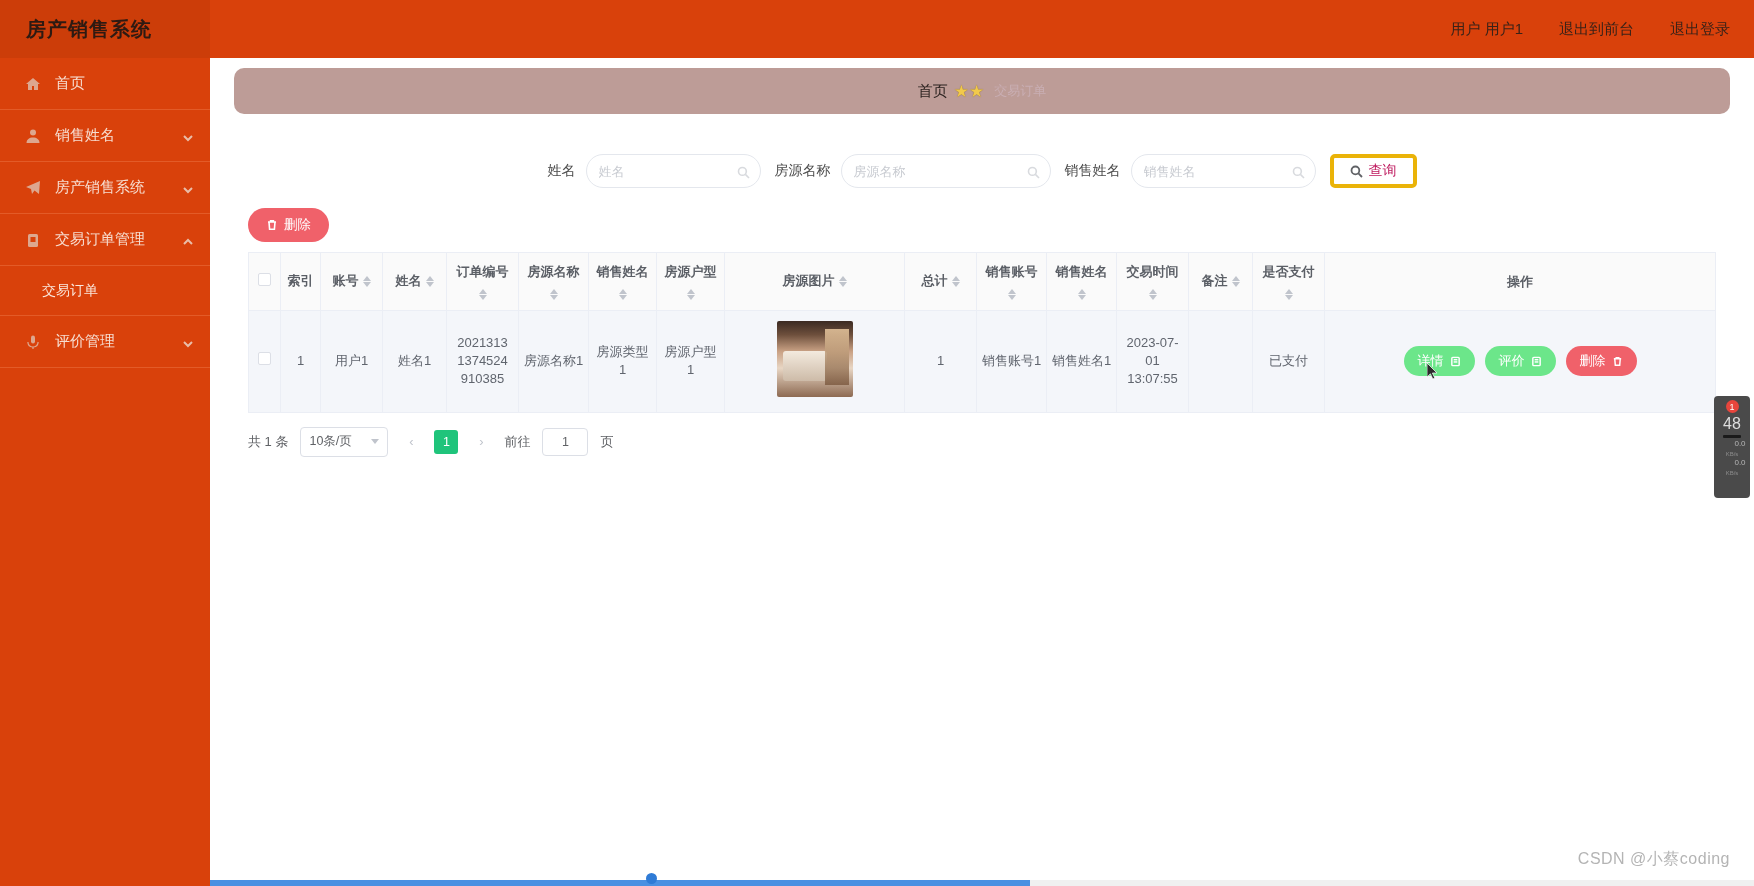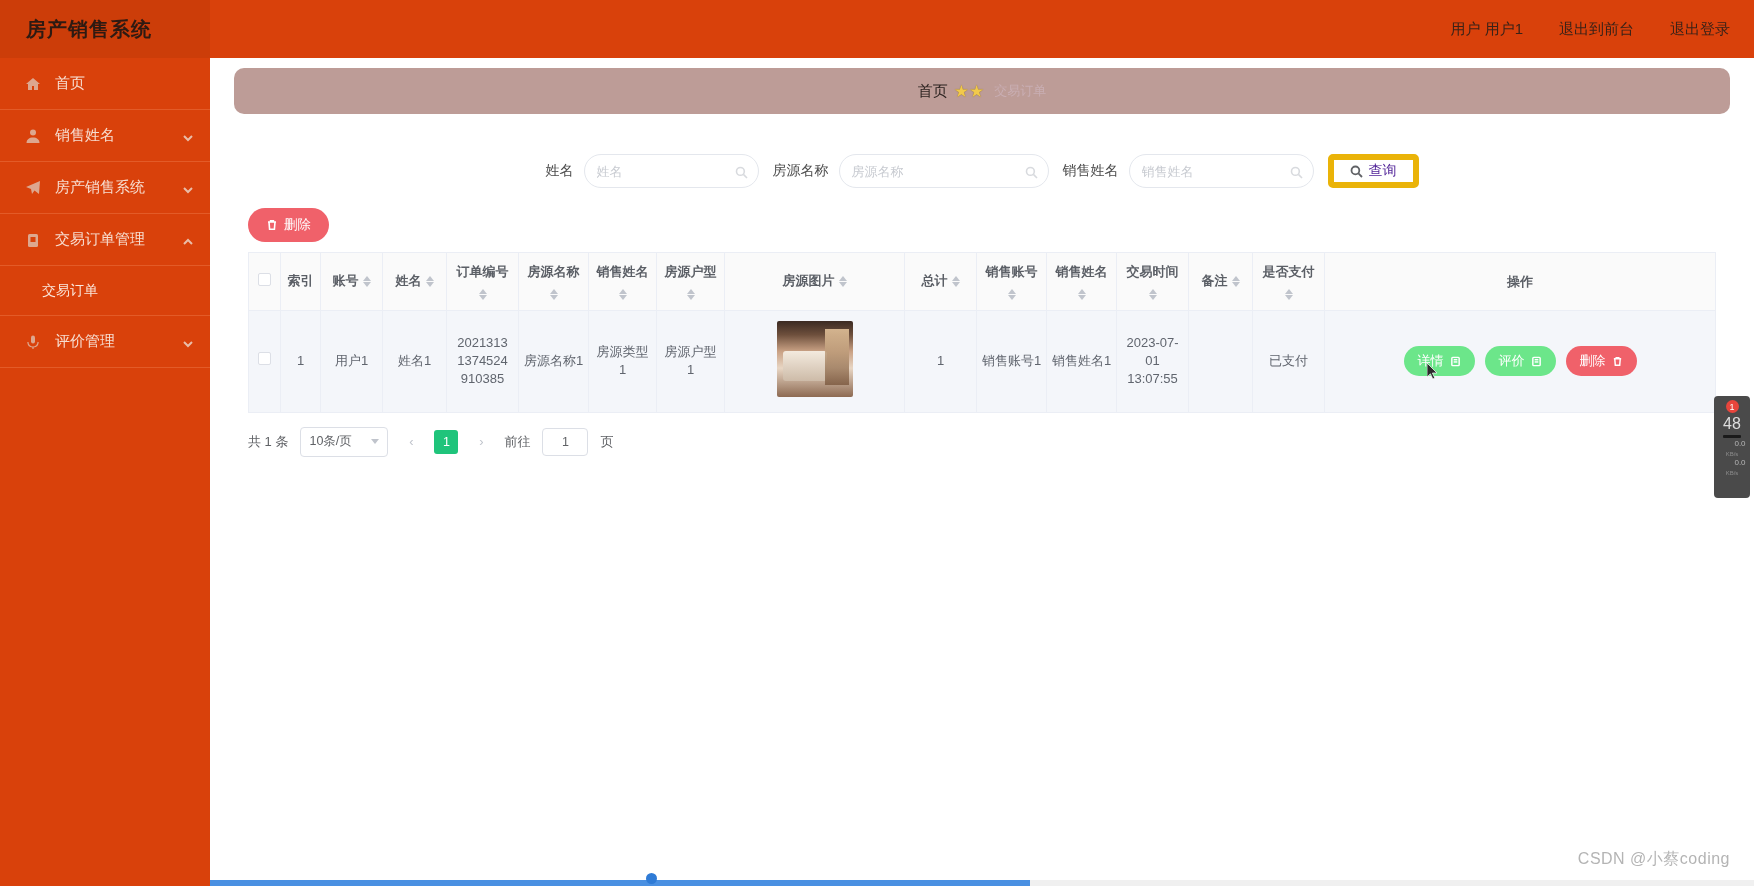--- a/index.html
+++ b/index.html
@@ -90,23 +90,23 @@
   .field-box input {
     border:none; outline:none; width:100%; font-size:13px; color:#606266;
     background:transparent; font-family:"Liberation Sans", sans-serif;
   }
   .field-box input::placeholder { color:#c8cbd1; }
   .mini-search-icon {
     position:absolute; right:10px; width:13px; height:13px; opacity:.55;
   }
   .mini-search-icon svg { width:13px; height:13px; stroke:#b9bdc4; fill:none; stroke-width:1.6; }
   .query-btn {
-    height:34px; min-width:75px; padding:1px 16px; border:6px solid #eab308;
+    height:34px; min-width:75px; padding:1px 16px; border:4px solid #eab308;
     border-radius:5px; background:#fff; display:flex; align-items:center;
-    justify-content:center; gap:6px; font-size:14px; color:#4c1d95; cursor:pointer;
+    justify-content:center; gap:6px; font-size:14px; color:#be185d; cursor:pointer;
   }
   .query-btn svg { width:13px; height:13px; stroke:#606266; fill:none; stroke-width:1.8; }
 
   
   .tools-row { padding:16px 0 10px 14px; }
   .del-btn {
     display:inline-flex; align-items:center; justify-content:center; gap:6px;
     height:34px; padding:0 18px; border-radius:17px; border:none;
     background:#f0616a; color:#fff; font-size:13.5px; cursor:pointer;
     font-family:"Liberation Sans", sans-serif;

